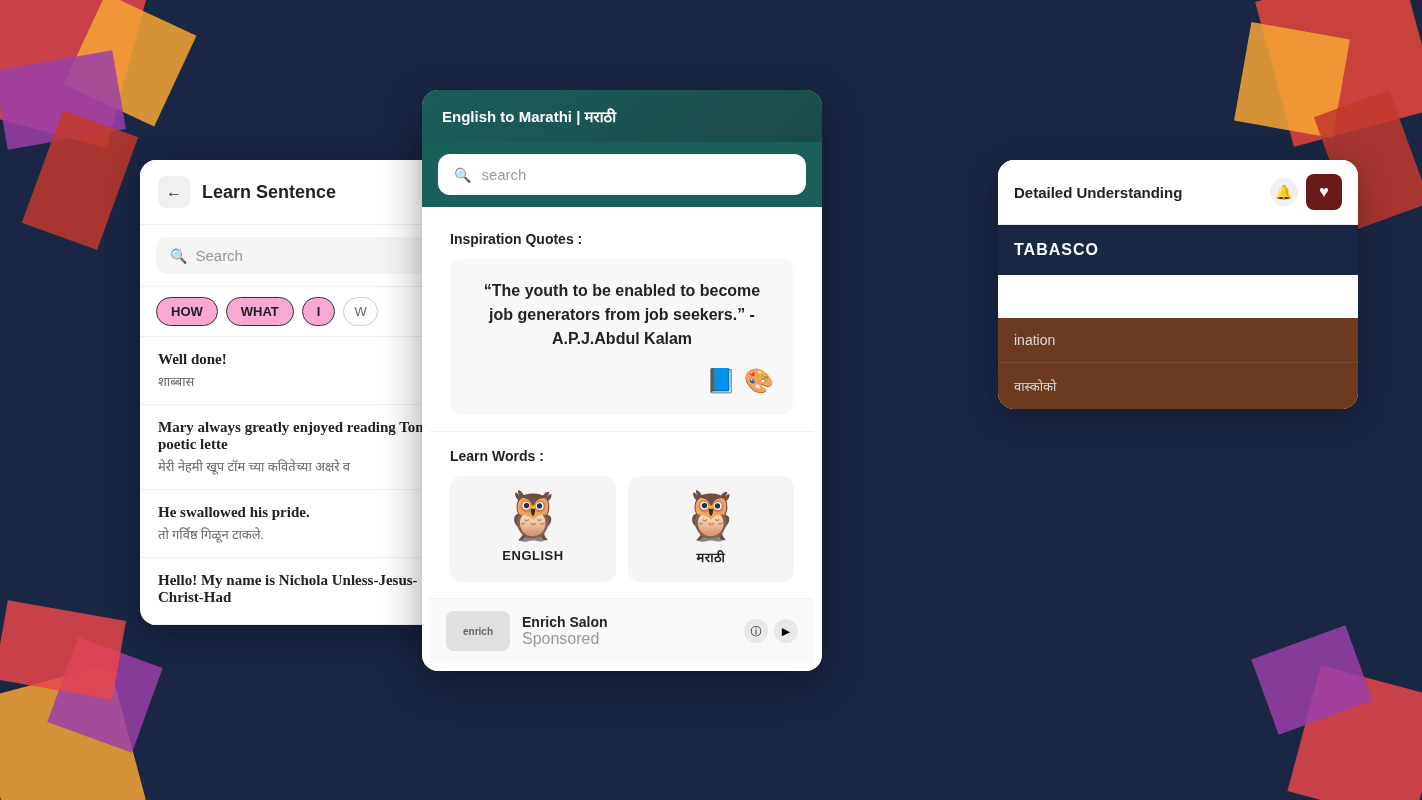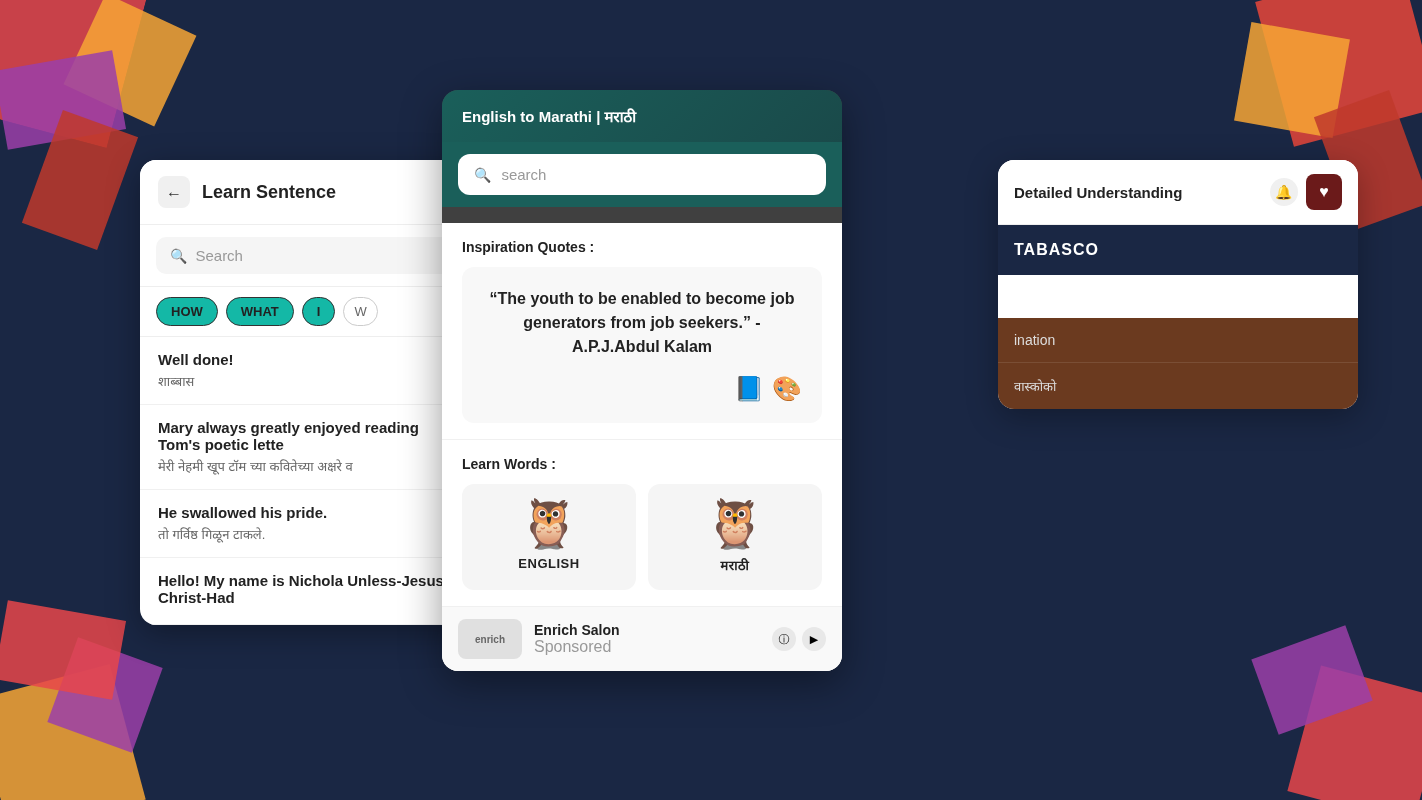--- a/index.html
+++ b/index.html
@@ -228,59 +228,60 @@
       padding: 10px 16px;
       border-bottom: 1px solid #eee;
     }
     .chip {
       padding: 6px 14px;
       border: 1.5px solid #333;
       border-radius: 20px;
       font-size: 13px;
       font-weight: 700;
       cursor: pointer;
-      background: #14b8a6;
+      background: #f9a8d4;
       color: #222;
     }
     .chip-ellipsis {
       padding: 6px 10px;
       border: 1.5px solid #ccc;
       border-radius: 20px;
       font-size: 13px;
       background: white;
       color: #666;
       cursor: pointer;
     }
     .sentence-list {
       overflow-y: auto;
       max-height: 440px;
     }
     .sentence-item {
       padding: 14px 18px;
       border-bottom: 1px solid #f0f0f0;
       cursor: pointer;
+      font-family: Liberation Serif, serif;
     }
     .sentence-en {
       font-size: 15px;
       font-weight: 600;
       color: #222;
       margin-bottom: 4px;
     }
     .sentence-mr {
       font-size: 13px;
       color: #666;
     }
 
     
     .card-mid {
       position: absolute;
       width: 400px;
       top: 90px;
-      left: 442px;
-      background: #404040;
+      left: 422px;
+      background: #eab308;
       border-radius: 16px;
       overflow: hidden;
       box-shadow: 0 12px 40px rgba(0,0,0,0.4);
       z-index: 10;
     }
     .card-mid-header {
       background: linear-gradient(135deg, #1a5f5a 0%, #1a4a4a 100%);
       padding: 16px 20px;
     }
     .card-mid-header-title {
@@ -295,22 +296,21 @@
     .search-box-mid {
       display: flex;
       align-items: center;
       gap: 10px;
       background: white;
       border-radius: 12px;
       padding: 12px 16px;
     }
     .card-mid-body {
       background: white;
-      padding: 0;
-      margin-top: 16px;
+      padding: 8px;
     }
     .inspiration-section {
       padding: 16px 20px;
       border-bottom: 1px solid #f0f0f0;
     }
     .section-label {
       font-size: 14px;
       font-weight: 700;
       color: #222;
       margin-bottom: 12px;

